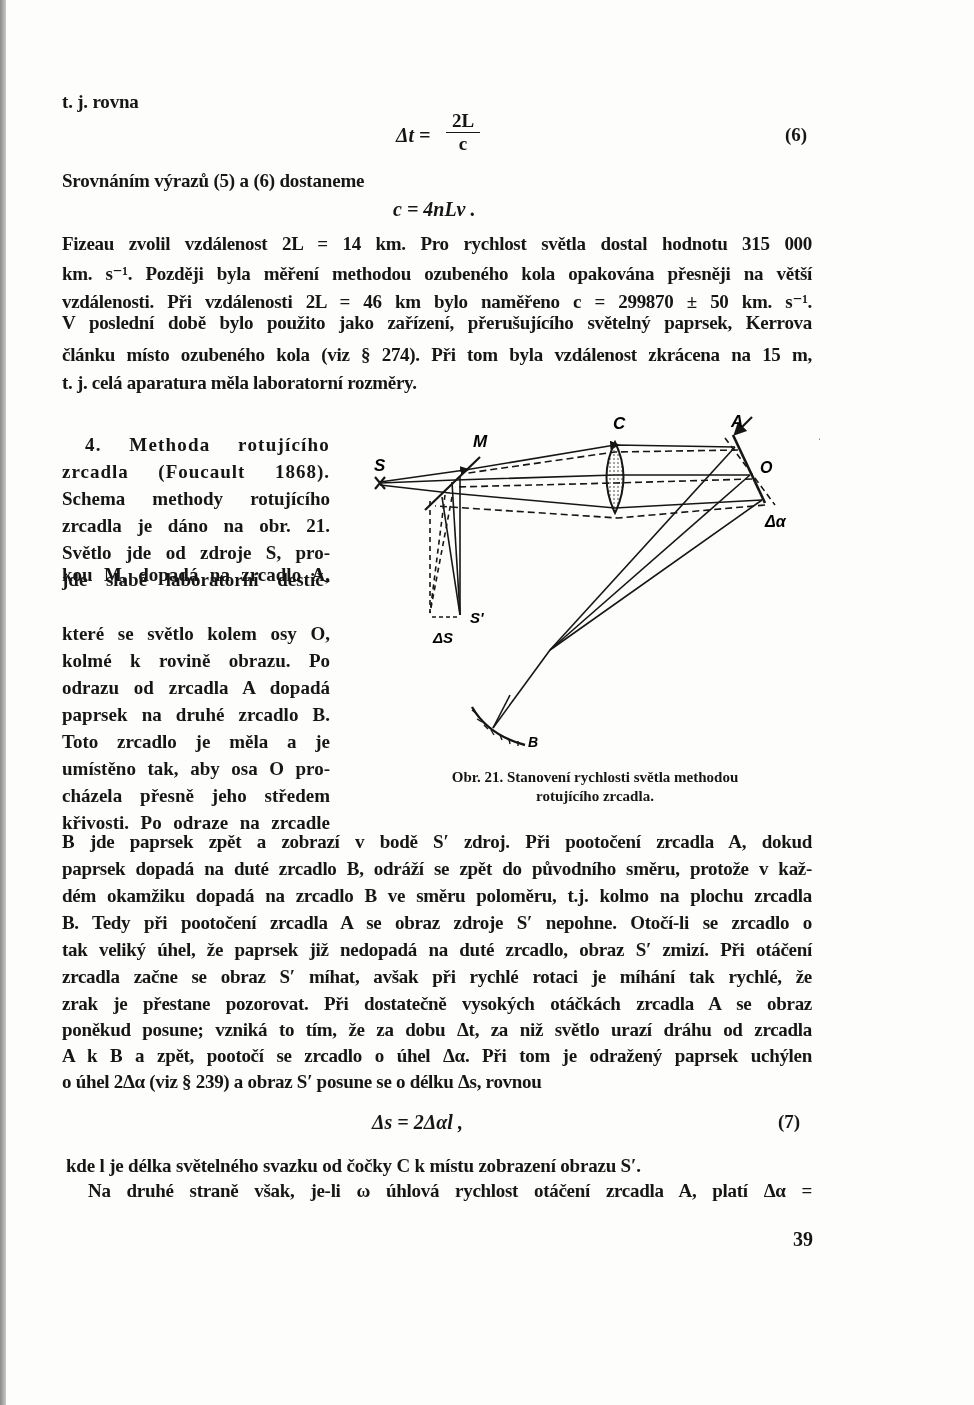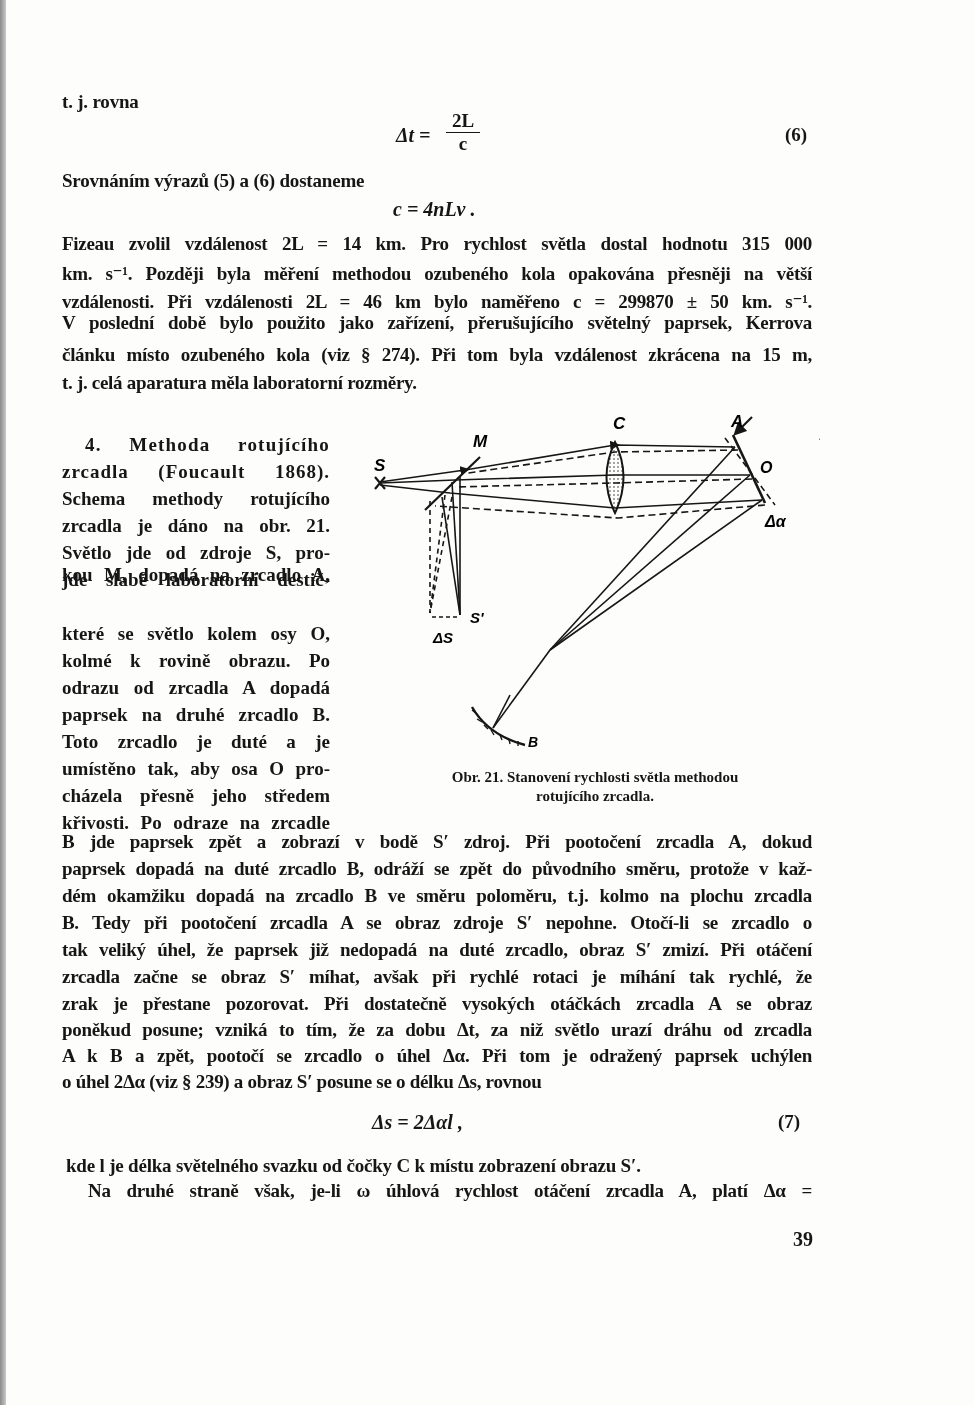--- a/index.html
+++ b/index.html
@@ -77,21 +77,21 @@
   <div class="nline" style="top:461px; letter-spacing:1px;">zrcadla (Foucault 1868).</div>
   <div class="nline" style="top:488px;">Schema methody rotujícího</div>
   <div class="nline" style="top:515px;">zrcadla je dáno na obr. 21.</div>
   <div class="nline" style="top:542px;">Světlo jde od zdroje S, pro-</div>
   <div class="nline" style="top:569px;">jde slabě laboratorní destič-</div>
   <div class="nline" style="top:564px;">kou M, dopadá na zrcadlo A,</div>
   <div class="nline" style="top:623px;">které se světlo kolem osy O,</div>
   <div class="nline" style="top:650px;">kolmé k rovině obrazu. Po</div>
   <div class="nline" style="top:677px;">odrazu od zrcadla A dopadá</div>
   <div class="nline" style="top:704px;">paprsek na druhé zrcadlo B.</div>
-  <div class="nline" style="top:731px;">Toto zrcadlo je duté a je</div>
+  <div class="nline" style="top:731px;">Toto zrcadlo je měla a je</div>
   <div class="nline" style="top:758px;">umístěno tak, aby osa O pro-</div>
   <div class="nline" style="top:785px;">cházela přesně jeho středem</div>
   <div class="nline" style="top:812px;">křivosti. Po odraze na zrcadle</div>
 </div>
 
 <svg style="position:absolute; left:360px; top:405px;" width="460" height="355" viewBox="0 0 460 355">
   <defs>
     <marker id="arr" markerWidth="6" markerHeight="6" refX="3" refY="3" orient="auto">
       <path d="M0,0 L6,3 L0,6 z" fill="#161616"></path>
     </marker>

